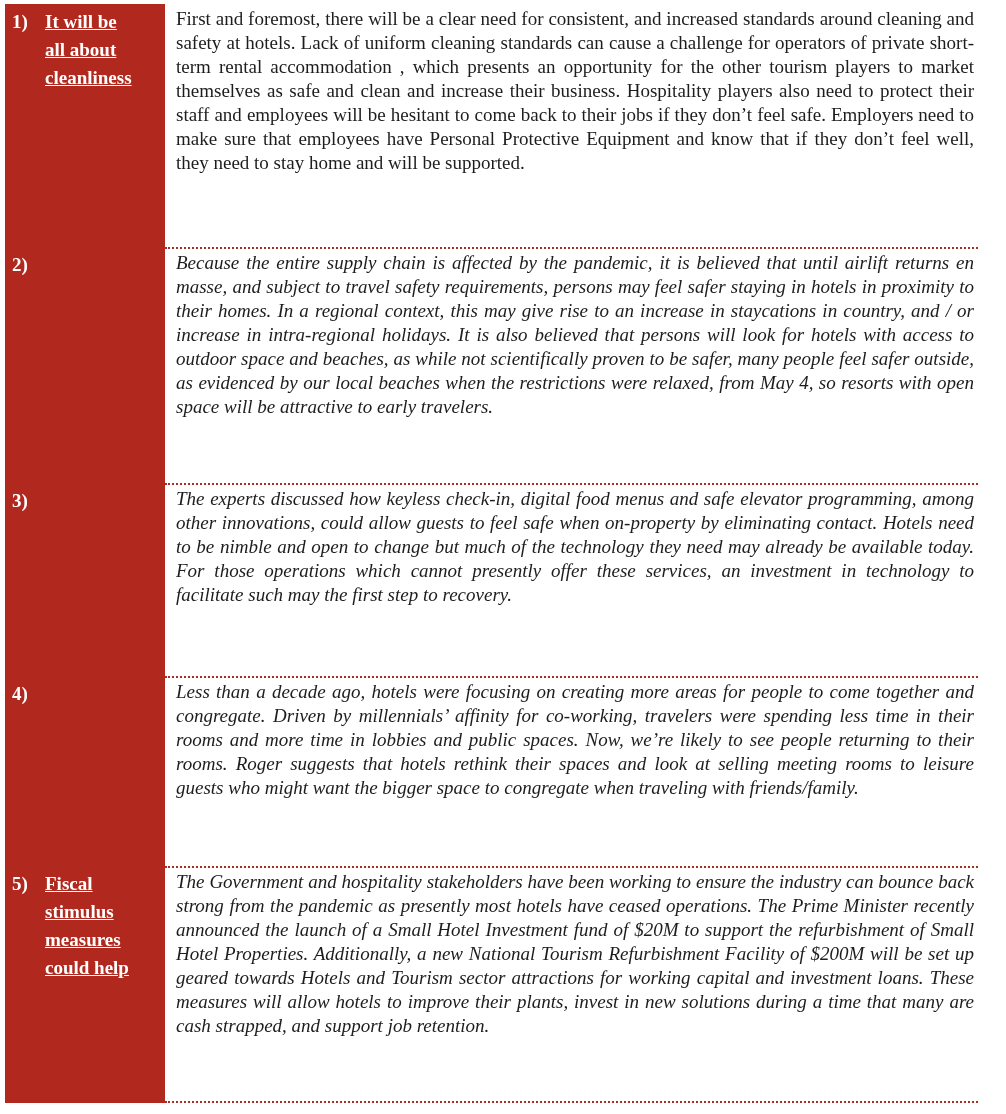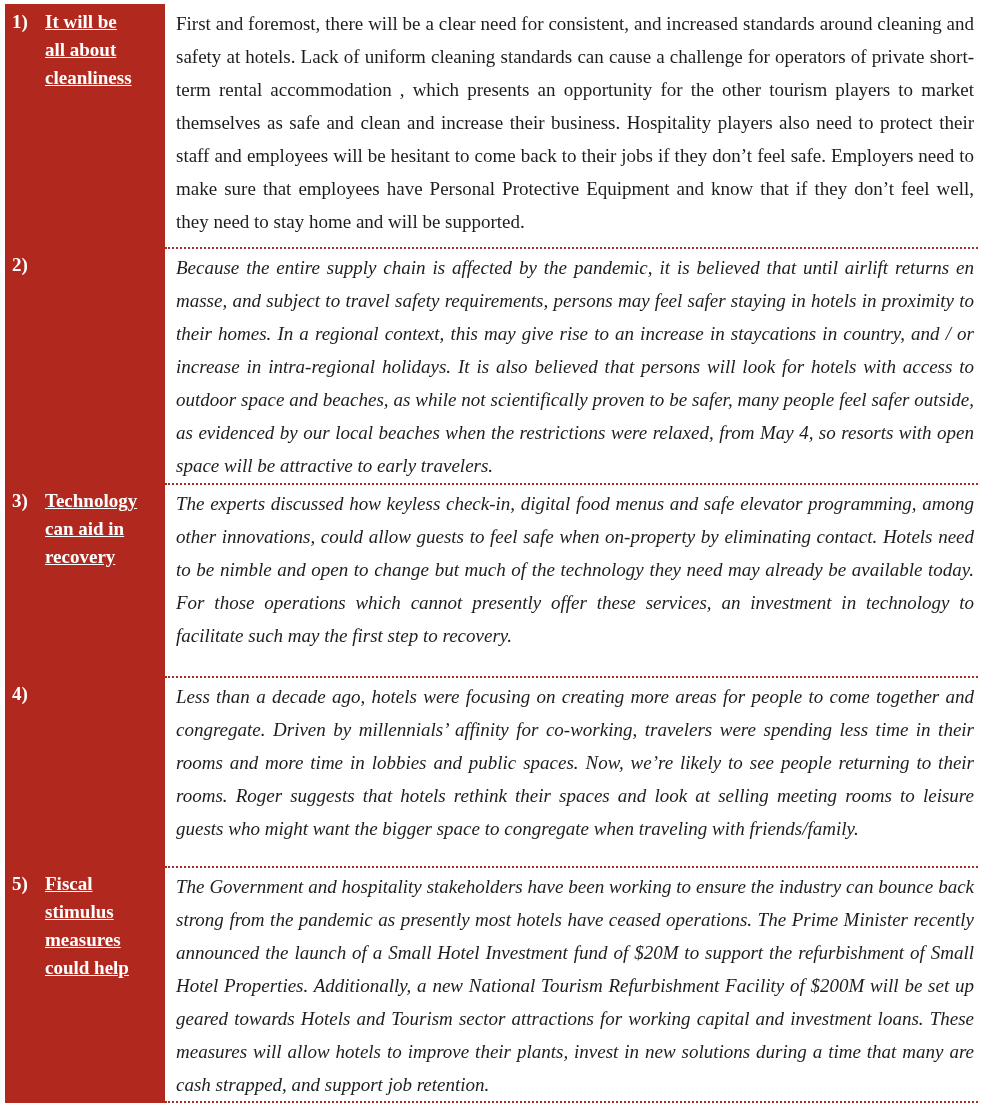--- a/index.html
+++ b/index.html
@@ -43,21 +43,21 @@
   }
   .section-heading {
     flex: 1;
     text-decoration: underline;
   }
   .cell-right {
     flex: 1;
     margin-right: 28px;
     padding: 3px 4px 0 11px;
     font-size: 19px;
-    line-height: 33px;
+    line-height: 24px;
     color: var(--body-color);
     text-align: justify;
   }
   .section-row + .section-row .cell-right {
     border-top: 2px dotted var(--divider);
     padding-top: 2px;
     font-style: italic;
   }
   .section-row:last-child .cell-right {
     border-bottom: 2px dotted var(--divider);
@@ -84,21 +84,20 @@
   <div class="section-row r2">
     <div class="cell-left">
       <span class="section-number">2)</span>
     </div>
     <div class="cell-right">Because the entire supply chain is affected by the pandemic, it is believed that until airlift returns en masse, and subject to travel safety requirements, persons may feel safer staying in hotels in proximity to their homes. In a regional context, this may give rise to an increase in staycations in country, and / or increase in intra-regional holidays. It is also believed that persons will look for hotels with access to outdoor space and beaches, as while not scientifically proven to be safer, many people feel safer outside, as evidenced by our local beaches when the restrictions were relaxed, from May 4, so resorts with open space will be attractive to early travelers.</div>
   </div>
 
   <div class="section-row r3">
     <div class="cell-left">
       <span class="section-number">3)</span>
-      <span class="section-heading">Technology<br>can aid in<br>recovery</span>
     </div>
     <div class="cell-right">The experts discussed how keyless check-in, digital food menus and safe elevator programming, among other innovations, could allow guests to feel safe when on-property by eliminating contact. Hotels need to be nimble and open to change but much of the technology they need may already be available today. For those operations which cannot presently offer these services, an investment in technology to facilitate such may the first step to recovery.</div>
   </div>
 
   <div class="section-row r4">
     <div class="cell-left">
       <span class="section-number">4)</span>
     </div>
     <div class="cell-right">Less than a decade ago, hotels were focusing on creating more areas for people to come together and congregate. Driven by millennials’ affinity for co-working, travelers were spending less time in their rooms and more time in lobbies and public spaces. Now, we’re likely to see people returning to their rooms. Roger suggests that hotels rethink their spaces and look at selling meeting rooms to leisure guests who might want the bigger space to congregate when traveling with friends/family.</div>
   </div>

